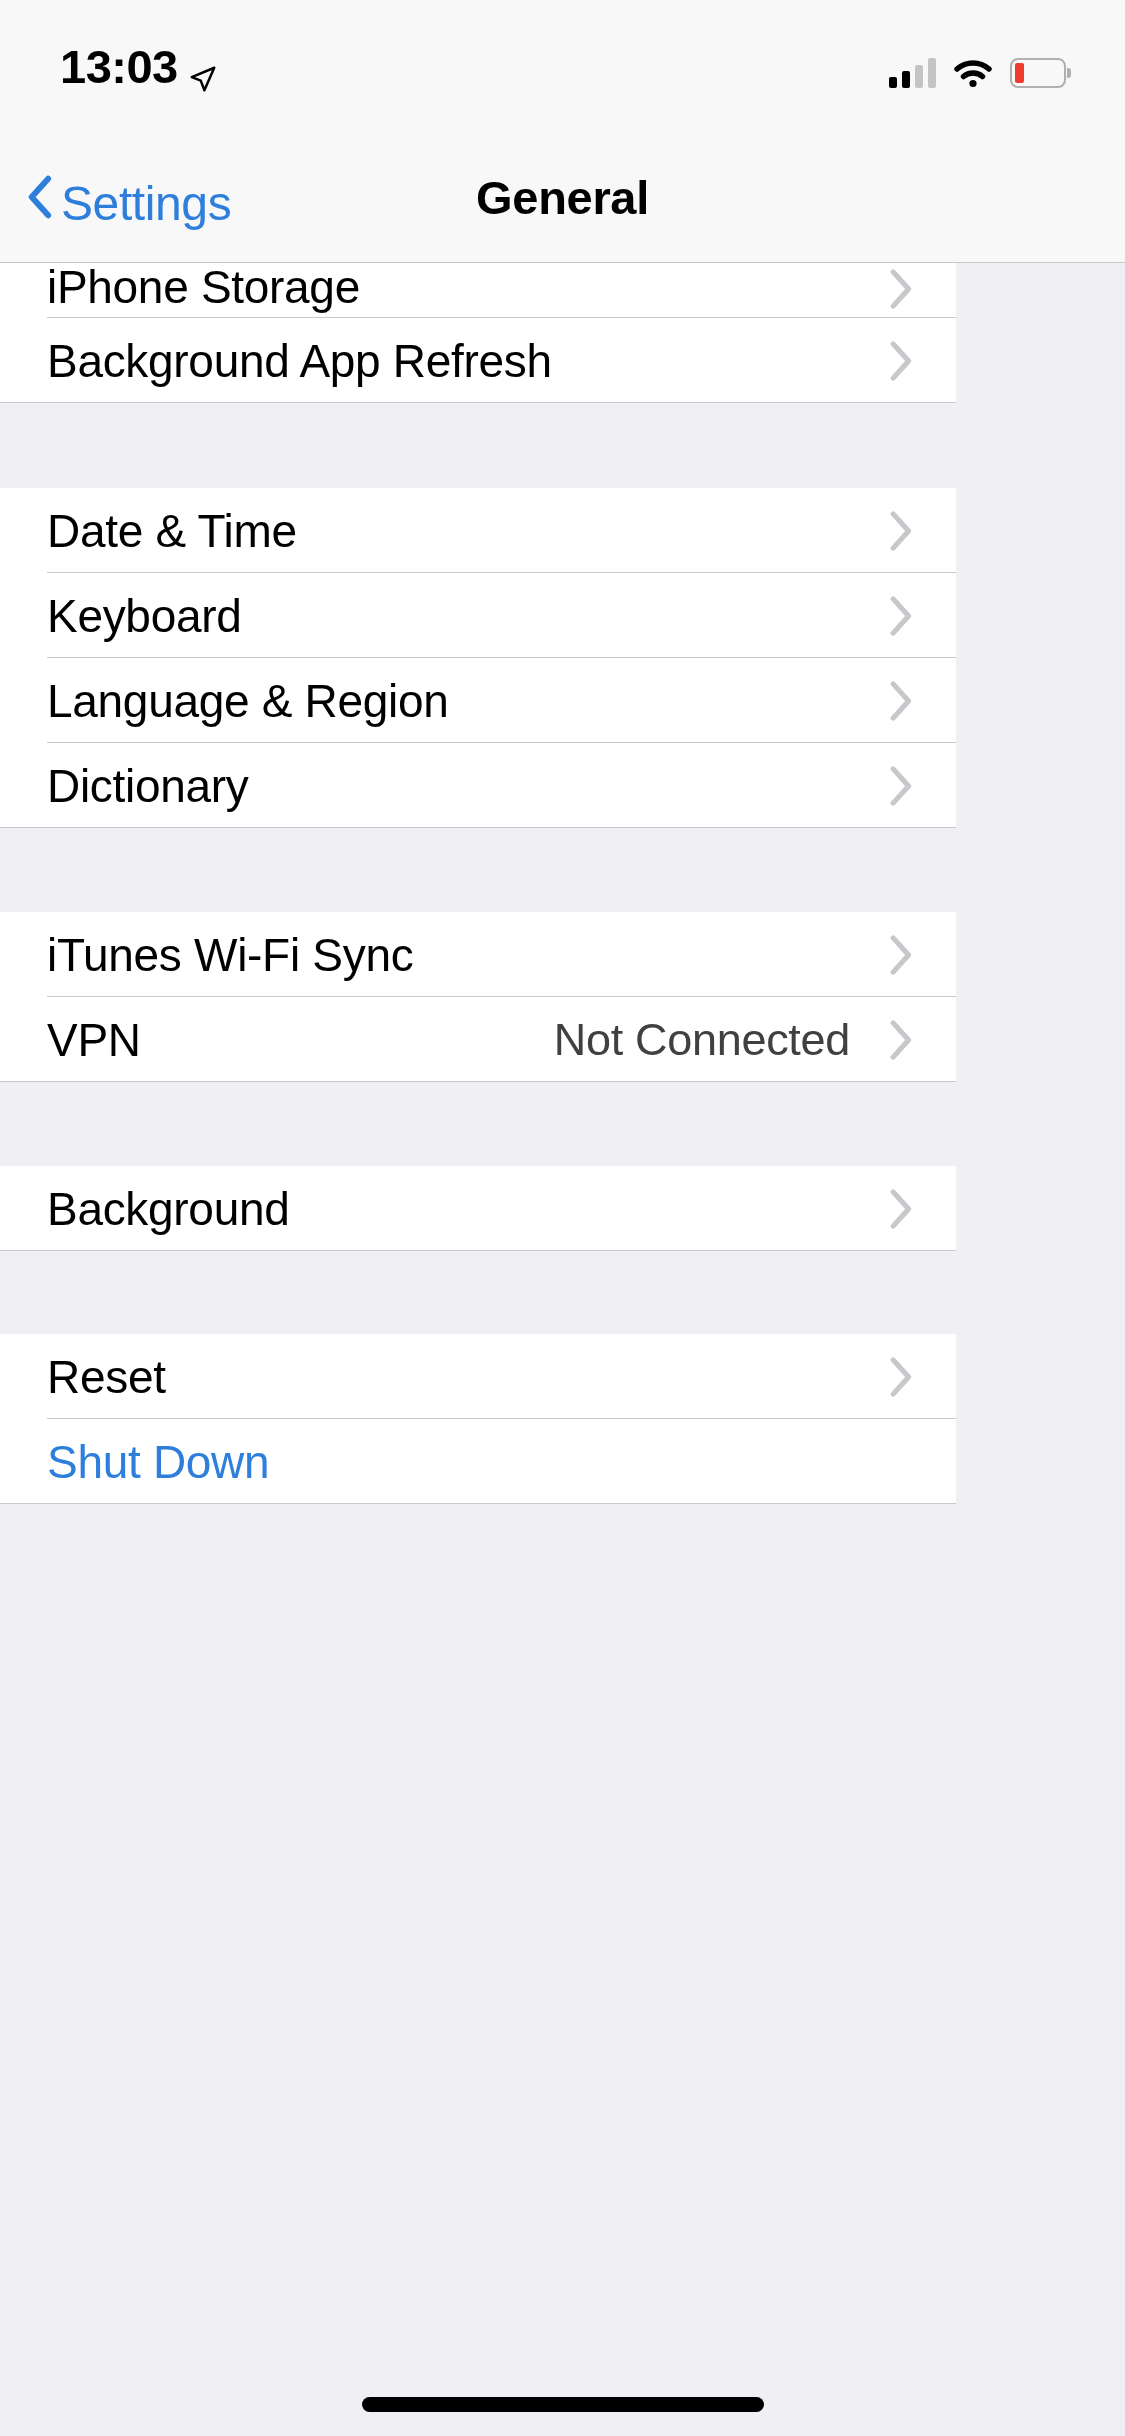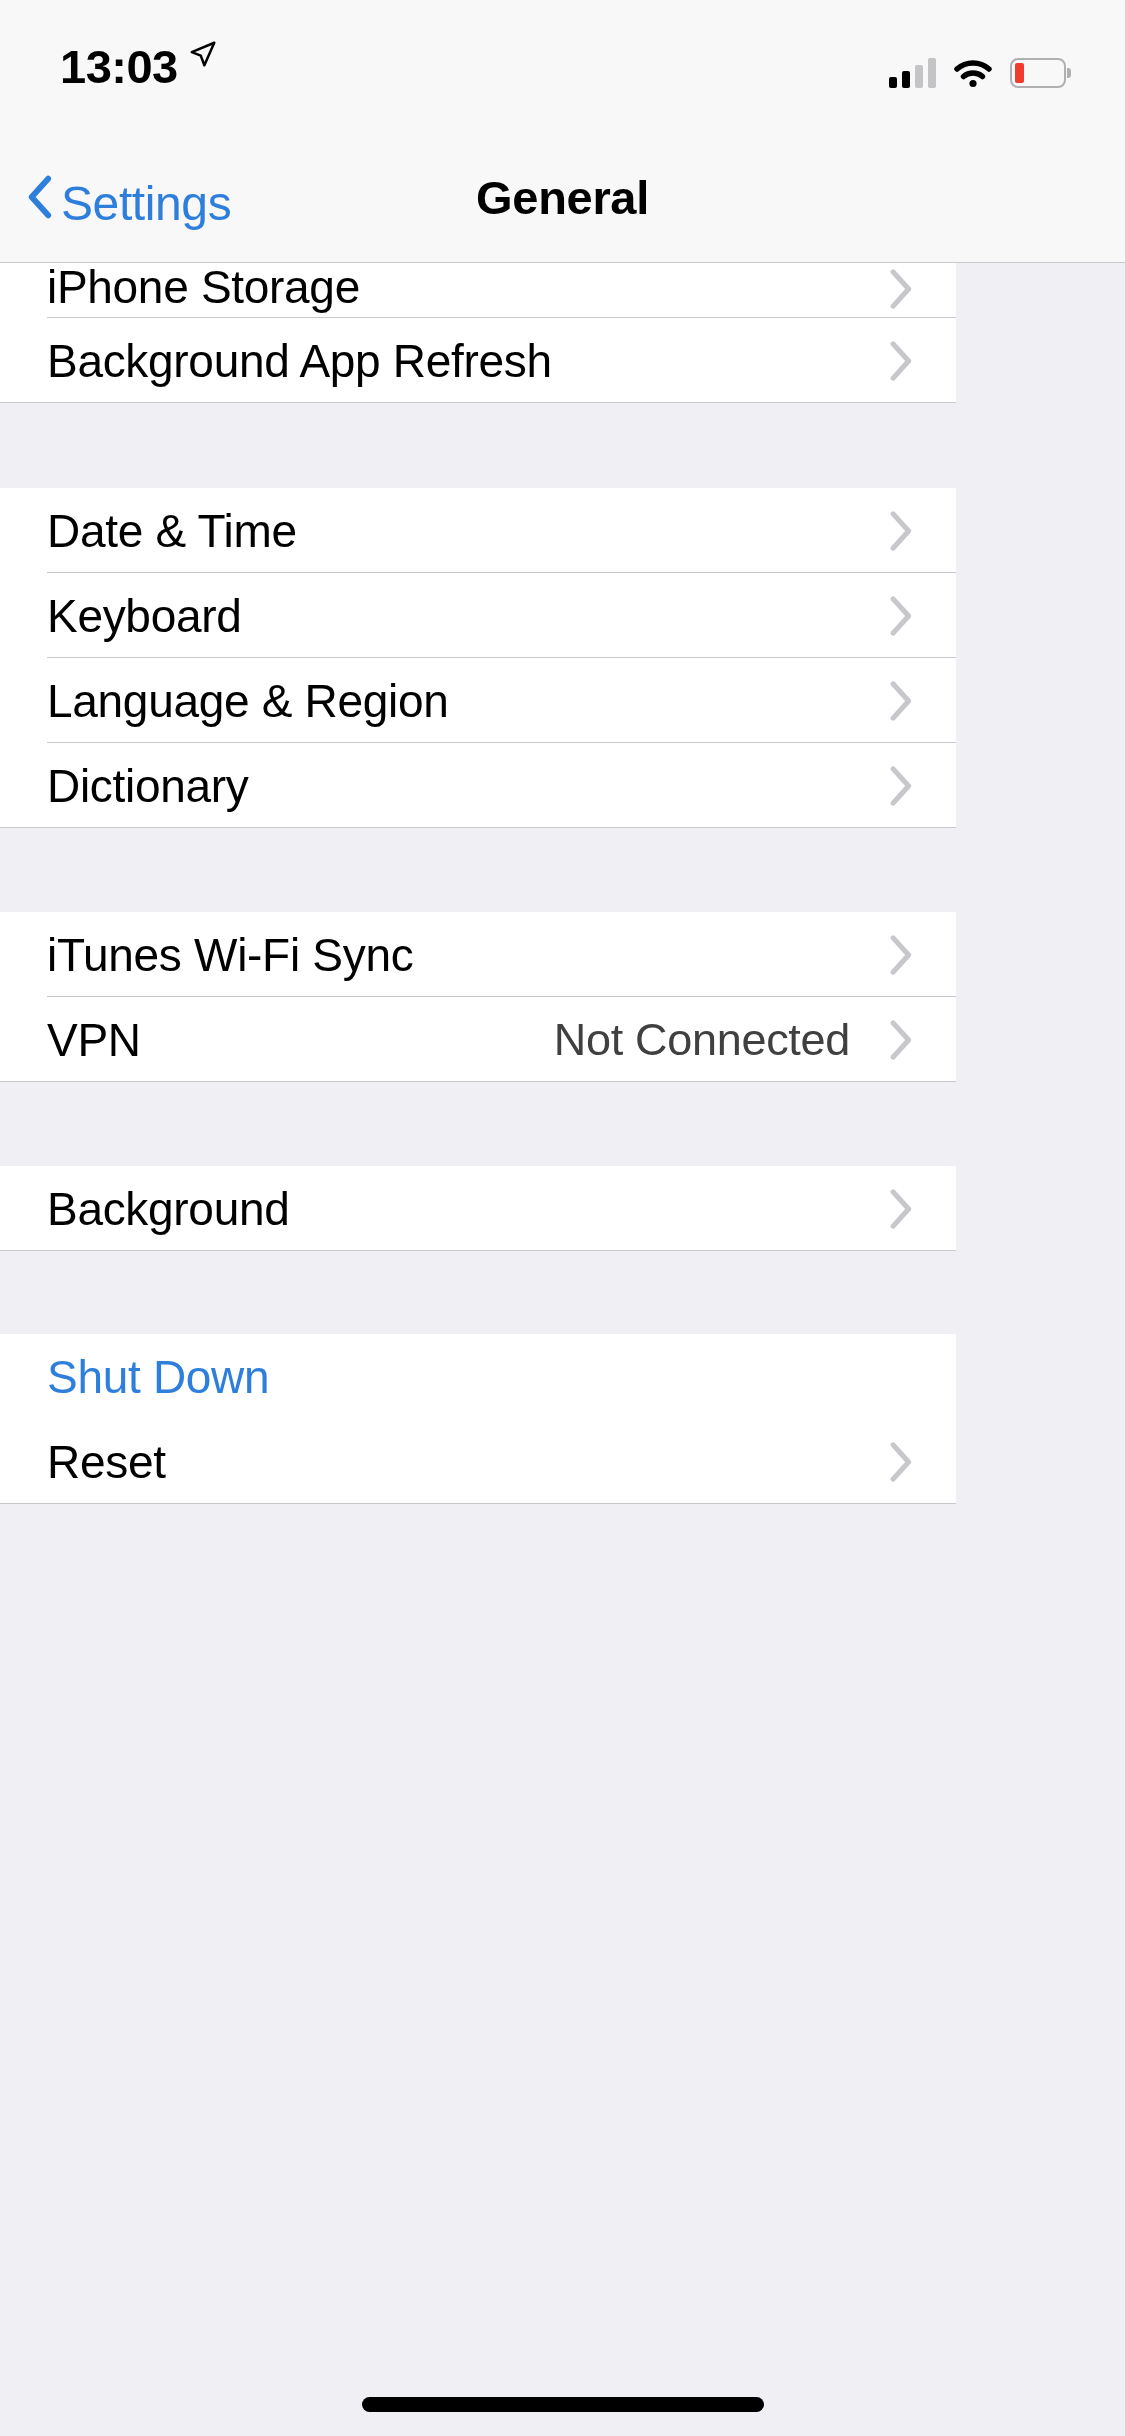--- a/index.html
+++ b/index.html
@@ -12,21 +12,21 @@
   }
   .phone { position:relative; width:1125px; height:2436px; background:#EFEFF4; }
 
   
   .statusbar {
     position:absolute; top:0; left:0; width:1125px; height:132px;
     background:#F8F8F9;
     display:flex; align-items:center; justify-content:space-between;
     padding:0 54px 0 60px;
   }
-  .sb-left { display:flex; align-items:flex-start; gap:10px; }
+  .sb-left { display:flex; align-items:flex-end; gap:10px; }
   .sb-time { font-size:47px; font-weight:600; color:#000; letter-spacing:-0.5px; }
   .sb-loc { width:30px; height:30px; display:block; }
   .sb-right { display:flex; align-items:center; gap:17px; margin-top:14px; }
   .bars { display:flex; align-items:flex-end; gap:5px; height:30px; }
   .bar { width:8px; border-radius:2px; background:#000; }
   .bar.b1 { height:11px; } .bar.b2 { height:17px; }
   .bar.b3 { height:23px; background:#C4C4C6; } .bar.b4 { height:30px; background:#C4C4C6; }
   .wifi { width:40px; height:30px; }
   .batt { position:relative; width:61px; height:30px; }
   .batt-shell {
@@ -227,29 +227,29 @@
         <svg class="chev" viewBox="0 0 14 24">
           <path d="M3 2 L12 12 L3 22" fill="none" stroke="#C7C7CC" stroke-width="3" stroke-linecap="round" stroke-linejoin="round"></path>
         </svg>
       </div>
     </div>
 
     <div class="gap g4"></div>
 
     <div class="group">
       <div class="row">
+        <span class="row-label">Reset</span>
+        <svg class="chev" viewBox="0 0 14 24">
+          <path d="M3 2 L12 12 L3 22" fill="none" stroke="#C7C7CC" stroke-width="3" stroke-linecap="round" stroke-linejoin="round"></path>
+        </svg>
+        <span class="row-sep"></span>
+      </div>
+      <div class="row">
         <span class="row-label link">Shut Down</span>
       </div>
-      <div class="row">
-        <span class="row-label">Reset</span>
-        <svg class="chev" viewBox="0 0 14 24">
-          <path d="M3 2 L12 12 L3 22" fill="none" stroke="#C7C7CC" stroke-width="3" stroke-linecap="round" stroke-linejoin="round"></path>
-        </svg>
-        <span class="row-sep"></span>
-      </div>
     </div>
 
     <div class="gap tail"></div>
 
   </div>
 
   <div class="home-indicator"></div>
 
 </div>
 

